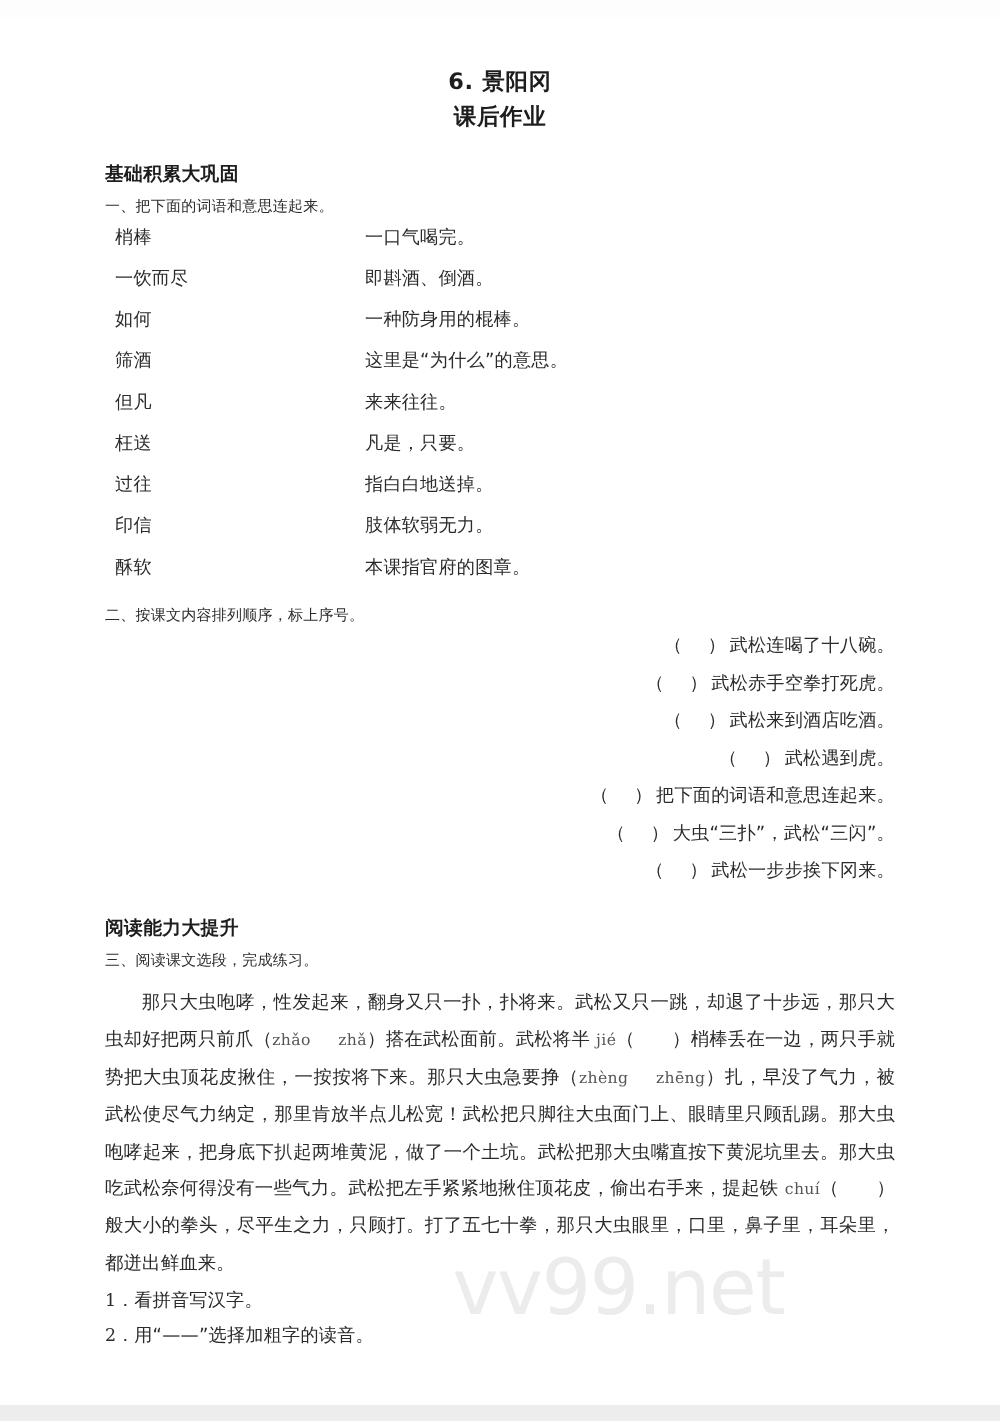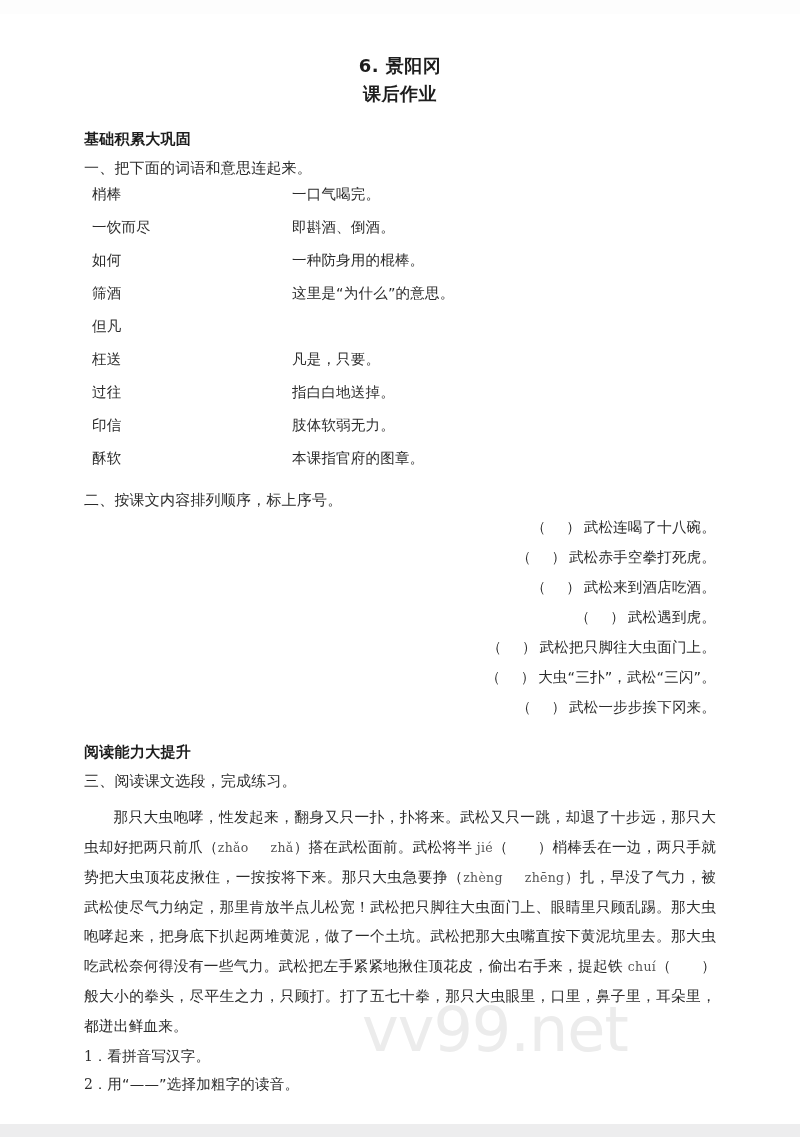--- a/index.html
+++ b/index.html
@@ -76,21 +76,21 @@
     color: #1d1d1d;
     margin-top: 22px;
     margin-bottom: 7px;
     letter-spacing: 0.3px;
   }
   .section-head.tight {
     margin-top: 17px;
   }
 
   .q-line {
-    font-size: 15px;
+    font-size: 12px;
     line-height: 1.65;
     color: #2b2b2b;
     margin: 6px 0 4px 0;
     letter-spacing: 0.2px;
   }
 
   
   .match-list {
     margin: 4px 0 0 0;
   }
@@ -195,20 +195,21 @@
       <div class="match-row">
         <span class="match-left">如何</span>
         <span class="match-right">一种防身用的棍棒。</span>
       </div>
       <div class="match-row">
         <span class="match-left">筛酒</span>
         <span class="match-right">这里是“为什么”的意思。</span>
       </div>
       <div class="match-row">
         <span class="match-left">但凡</span>
+        <span class="match-right">来来往往。</span>
       </div>
       <div class="match-row">
         <span class="match-left">枉送</span>
         <span class="match-right">凡是，只要。</span>
       </div>
       <div class="match-row">
         <span class="match-left">过往</span>
         <span class="match-right">指白白地送掉。</span>
       </div>
       <div class="match-row">
@@ -221,21 +222,21 @@
       </div>
     </div>
 
     <div class="q-line">二、按课文内容排列顺序，标上序号。</div>
 
     <div class="order-list">
       <div class="order-item"><span class="blank-paren">（　）</span><span>武松连喝了十八碗。</span></div>
       <div class="order-item"><span class="blank-paren">（　）</span><span>武松赤手空拳打死虎。</span></div>
       <div class="order-item"><span class="blank-paren">（　）</span><span>武松来到酒店吃酒。</span></div>
       <div class="order-item"><span class="blank-paren">（　）</span><span>武松遇到虎。</span></div>
-      <div class="order-item"><span class="blank-paren">（　）</span><span>武松把只脚往大虫面门上。</span></div>
+      <div class="order-item"><span class="blank-paren">（　）</span><span>把下面的词语和意思连起来。</span></div>
       <div class="order-item"><span class="blank-paren">（　）</span><span>大虫“三扑”，武松“三闪”。</span></div>
       <div class="order-item"><span class="blank-paren">（　）</span><span>武松一步步挨下冈来。</span></div>
     </div>
 
     <div class="section-head tight">阅读能力大提升</div>
 
     <div class="q-line">三、阅读课文选段，完成练习。</div>
 
     <div class="passage"><span>那只大虫咆哮，性发起来，翻身又只一扑，扑将来。武松又只一跳，却退了十步远，那只大虫却好把两只前爪（</span><span class="py">zhǎo</span><span class="py-gap"></span><span class="py">zhǎ</span><span>）搭在武松面前。武松将半 </span><span class="py">jié</span><span>（　　）梢棒丢在一边，两只手就势把大虫顶花皮揪住，一按按将下来。那只大虫急要挣（</span><span class="py">zhèng</span><span class="py-gap"></span><span class="py">zhēng</span><span>）扎，早没了气力，被武松使尽气力纳定，那里肯放半点儿松宽！武松把只脚往大虫面门上、眼睛里只顾乱踢。那大虫咆哮起来，把身底下扒起两堆黄泥，做了一个土坑。武松把那大虫嘴直按下黄泥坑里去。那大虫吃武松奈何得没有一些气力。武松把左手紧紧地揪住顶花皮，偷出右手来，提起铁 </span><span class="py">chuí</span><span>（　　）般大小的拳头，尽平生之力，只顾打。打了五七十拳，那只大虫眼里，口里，鼻子里，耳朵里，都迸出鲜血来。</span></div>
 

